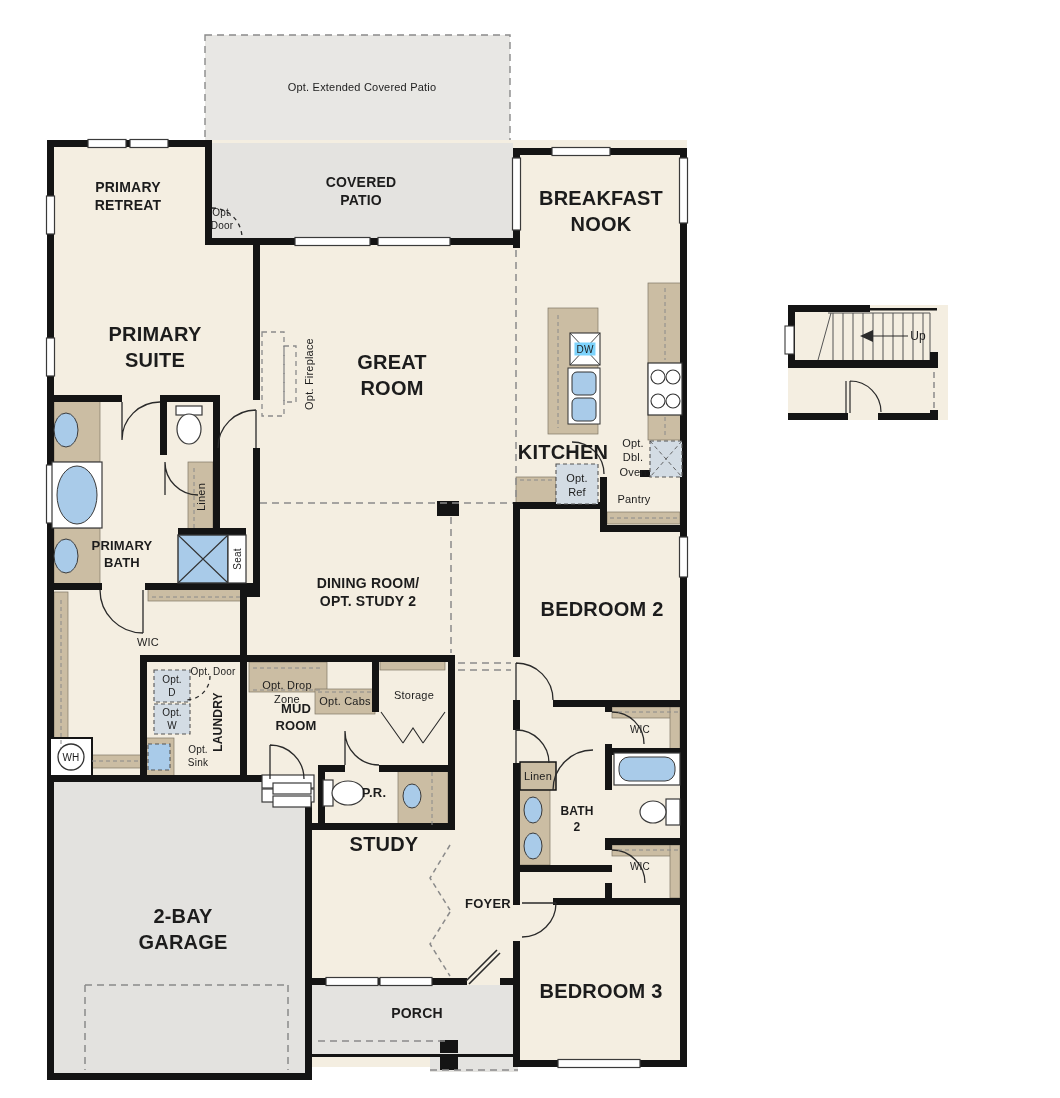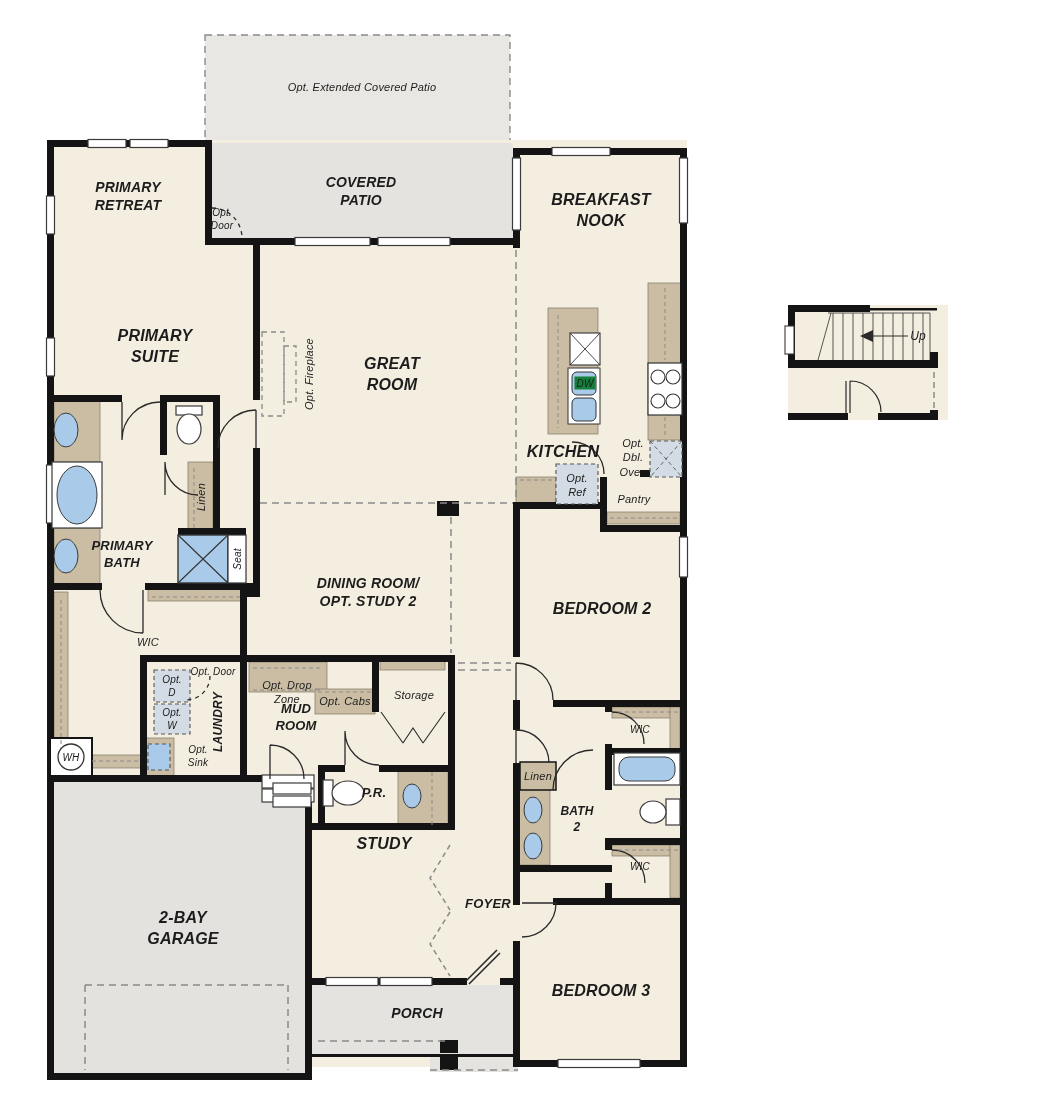--- a/index.html
+++ b/index.html
@@ -1,25 +1,25 @@
 <!DOCTYPE html>
 <html><head>
 <meta charset="utf-8">
 <style>
   html,body{margin:0;padding:0;background:#fff;}
   #plan{position:relative;width:948px;height:1098px;background:#fff;overflow:hidden;
-        font-family:"Liberation Sans",sans-serif;font-style:italic;}
+        font-family:"Liberation Sans",sans-serif;}
   #plan svg{position:absolute;left:0;top:0;}
   .lbl{position:absolute;transform:translate(-50%,-50%);white-space:pre-line;text-align:center;
        color:#1c1c1c;line-height:1.3;letter-spacing:.2px;}
   .b{font-weight:bold;}
   .v{transform:translate(-50%,-50%) rotate(-90deg);white-space:nowrap;}
   .s10{font-size:10px;} .s11{font-size:11px;} .s12{font-size:12px;} .s13{font-size:13px;}
-  .s14{font-size:14px;} .s16{font-size:16px;} .s19{font-size:19px;}
-  .bg{background:#15803d;padding:0 2px;margin-top:34px;}
+  .s14{font-size:14px;} .s16{font-size:20px;} .s19{font-size:19px;}
+  .bg{background:#7dd3fc;padding:0 2px;}
 </style>
 </head>
 <body>
 
 <div id="plan">
 <svg width="1060" height="1098" viewBox="0 0 1060 1098">
 
   <g>
     <rect x="205" y="35" width="305" height="106" fill="#e8e7e4" stroke="#8a8a8a" stroke-width="1.4" stroke-dasharray="7,5"></rect>
     <rect x="47" y="140" width="640" height="927" fill="#f4eee1"></rect>

